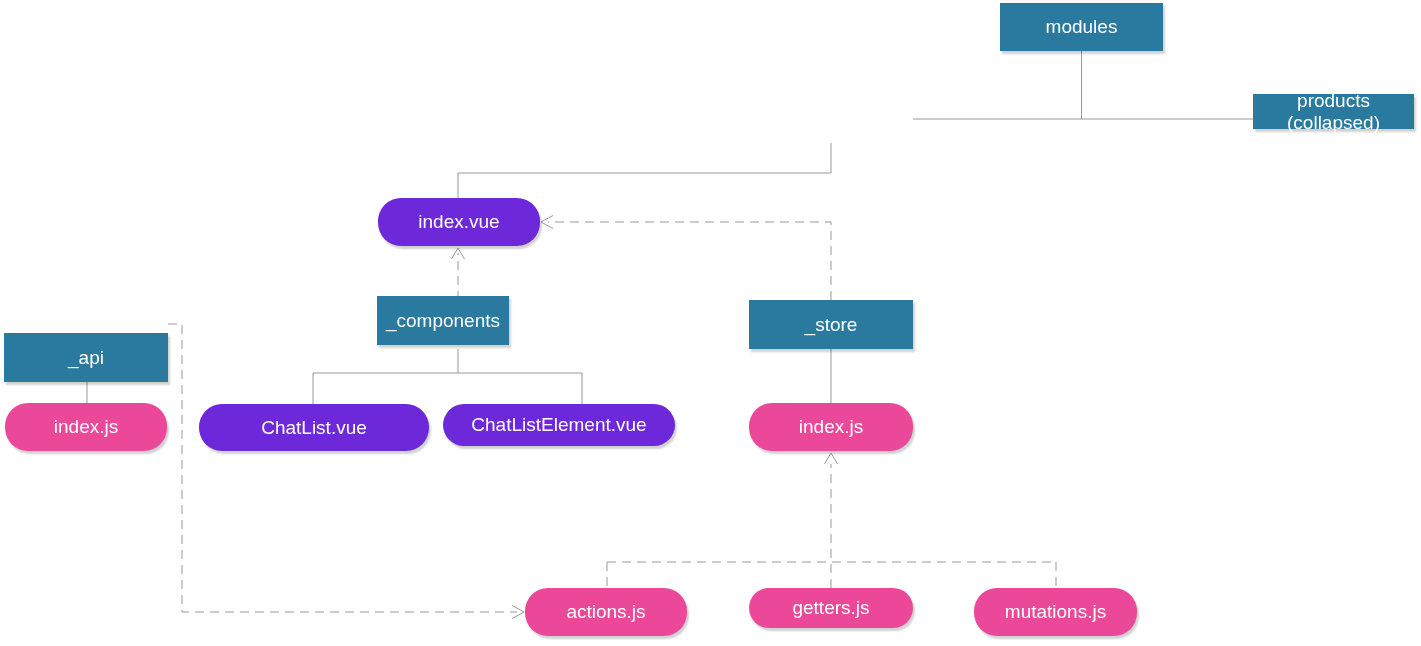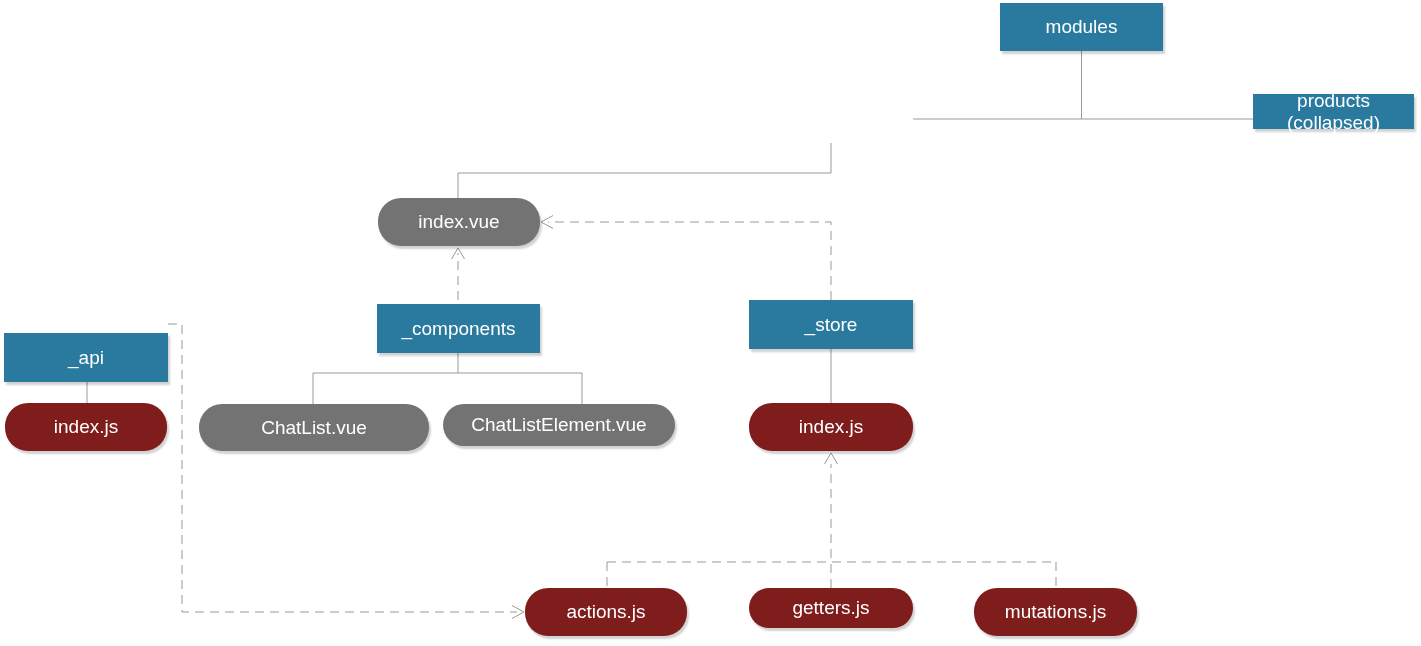--- a/index.html
+++ b/index.html
@@ -26,30 +26,30 @@
     color: #ffffff;
     font-size: 19px;
     line-height: 22px;
     text-align: center;
     z-index: 1;
     box-shadow: 2px 3px 2px rgba(0,0,0,0.18);
     box-sizing: border-box;
     white-space: nowrap;
   }
   .folder { background: #2A7A9F; }
-  .vue    { background: #737373; border-radius: 23px; }
-  .js     { background: #7f1d1d; border-radius: 23px; }
+  .vue    { background: #6d28d9; border-radius: 23px; }
+  .js     { background: #ec4899; border-radius: 23px; }
 
   
   #n-modules        { left:1000px; top:3px;   width:163px; height:48px; }
   #n-chat           { left:749px;  top:94px;  width:164px; height:49px; }
   #n-products       { left:1253px; top:94px;  width:161px; height:35px; }
   #n-index-vue      { left:378px;  top:198px; width:162px; height:48px; }
   #n-api            { left:4px;    top:300px; width:164px; height:49px;margin-top:33px; }
-  #n-components     { left:377px;  top:304px; width:163px; height:49px; }
+  #n-components     { left:377px;  top:296px; width:132px; height:49px; }
   #n-store          { left:749px;  top:300px; width:164px; height:49px; }
   #n-api-index-js   { left:5px;    top:403px; width:162px; height:48px; }
   #n-chatlist       { left:199px;  top:404px; width:230px; height:47px; }
   #n-chatlistel     { left:443px;  top:404px; width:232px; height:42px; }
   #n-store-index-js { left:749px;  top:403px; width:164px; height:48px; }
   #n-actions        { left:525px;  top:588px; width:162px; height:48px; }
   #n-getters        { left:749px;  top:588px; width:164px; height:40px; }
   #n-mutations      { left:974px;  top:588px; width:163px; height:48px; }
 </style>
 </head>

